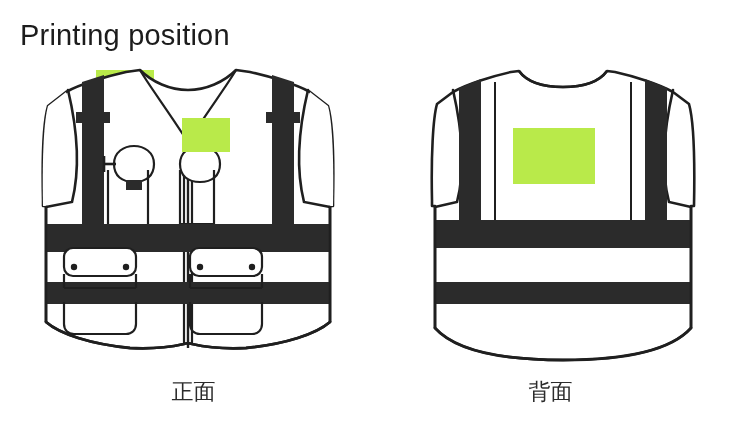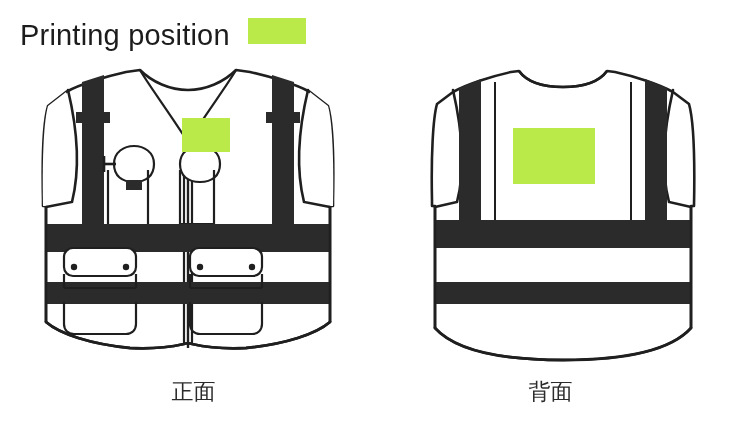--- a/index.html
+++ b/index.html
@@ -15,21 +15,23 @@
     font-family: "Liberation Sans", "DejaVu Sans", sans-serif;
     -webkit-font-smoothing: antialiased;
   }
 
   
   #header {
     position: absolute;
     left: 20px;
     top: 18px;
     display: flex;
+    align-items: center;
     gap: 18px;
+    flex-direction: column;
   }
   #header-title {
     font-size: 29px;
     line-height: 34px;
     color: #1c1c1c;
     font-weight: 400;
     letter-spacing: 0.2px;
     white-space: nowrap;
   }
   #header-swatch {

